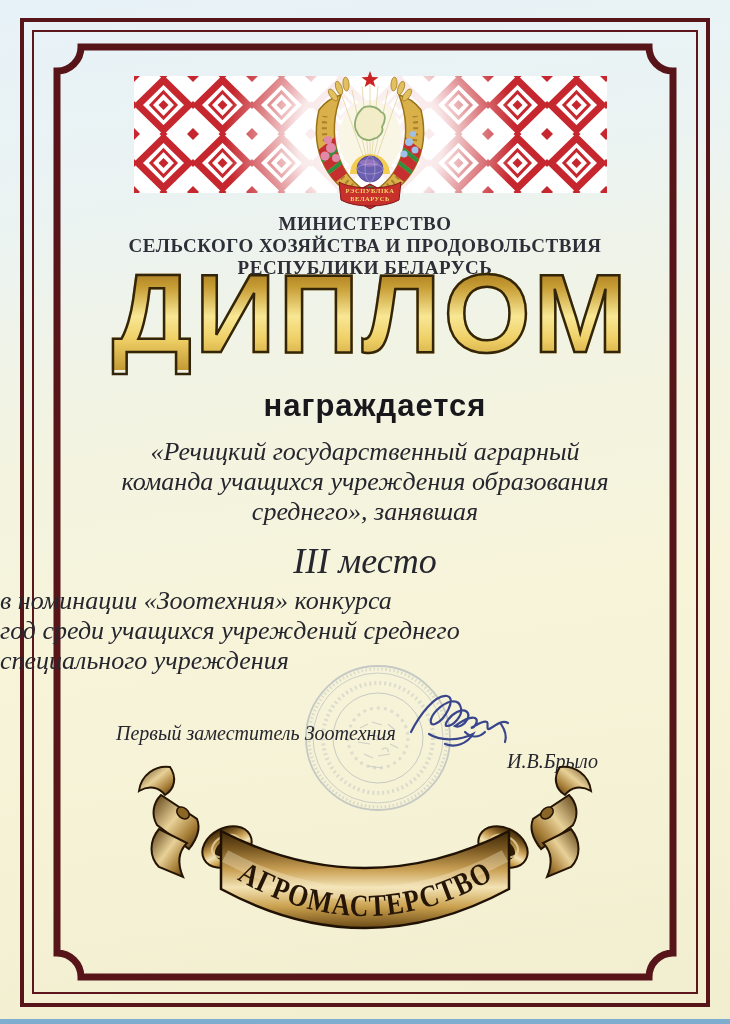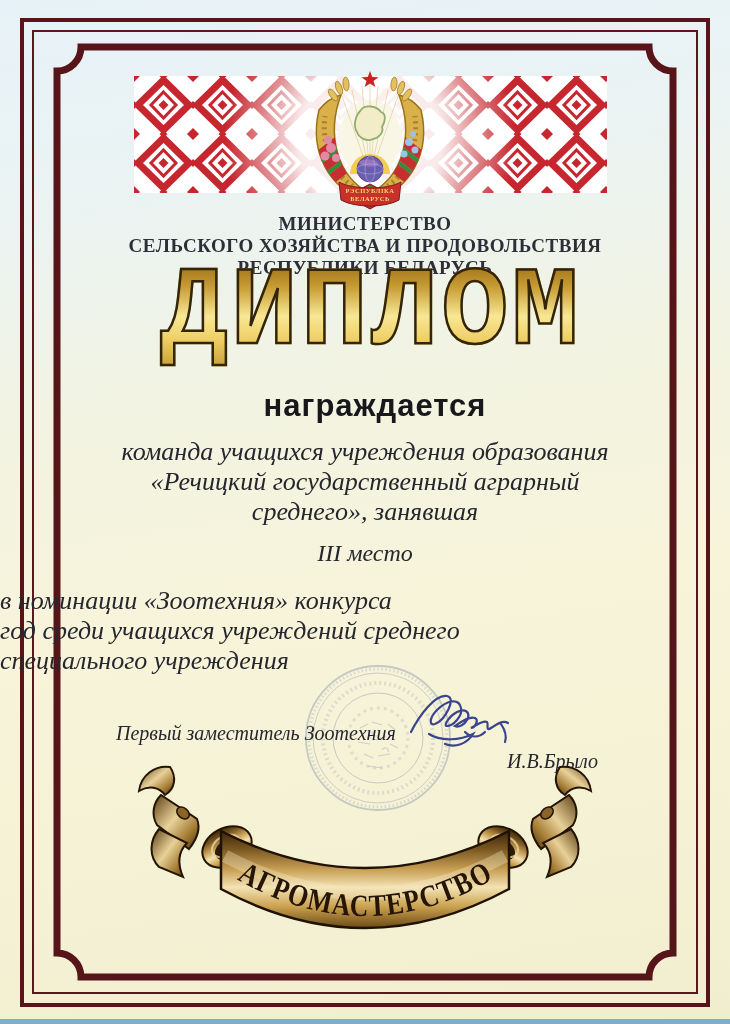--- a/index.html
+++ b/index.html
@@ -12,30 +12,30 @@
   .frame-mid{position:absolute; top:30px; left:32px; right:32px; bottom:30px; border:2px solid #5d171c;}
   .frame-svg{position:absolute; inset:0; pointer-events:none;}
   .bottom-strip{position:absolute; left:0; right:0; bottom:0; height:5px; background:#7fadcf;}
 
   .ornament-band{position:absolute; left:134px; top:76px;}
   .emblem{position:absolute; left:295px; top:70px;}
 
   .ministry{position:absolute; left:0; right:0; top:213px; text-align:center;
     font-size:19px; font-weight:600; letter-spacing:0.5px; color:#2e2e38; line-height:22px;}
   .title{position:absolute; left:12px; right:0; top:258px; text-align:center;
-    font-family:Liberation Mono, monospace; font-weight:bold; font-size:112px; line-height:112px; letter-spacing:3px;
+    font-family:Liberation Sans, sans-serif; font-weight:bold; font-size:112px; line-height:112px; letter-spacing:3px;
     background:linear-gradient(180deg,#96660f 0%,#c79d35 26%,#f8e794 52%,#efd067 72%,#c49a33 100%);
     -webkit-background-clip:text; background-clip:text; color:transparent;
     -webkit-text-stroke:2.5px #33250a;}
   .award{position:absolute; left:0; right:0; top:388px; text-align:center;
     font-family:"Liberation Sans", sans-serif; font-weight:bold; font-size:31px; letter-spacing:1px; color:#17171c;padding-left:20px;}
   .recipient{position:absolute; left:0; right:0; top:437px; text-align:center;
     font-style:italic; font-size:26px; line-height:30px; color:#26262e;}
   .place{position:absolute; left:0; right:0; top:540px; text-align:center;
-    font-style:italic; font-size:24px; color:#26262e;}
+    font-style:italic; font-size:36px; color:#26262e;}
   .details{position:absolute; left:0; right:0; top:586px; text-align:left;
     font-style:italic; font-size:26px; line-height:30px; color:#26262e;}
   .stamp{position:absolute; left:298px; top:658px; opacity:0.85;}
   .sig-role{position:absolute; left:116px; top:722px; font-style:italic; font-size:20px; color:#26262e;}
   .sig-name{position:absolute; left:507px; top:750px; font-style:italic; font-size:20px; color:#26262e;}
   .signature{position:absolute; left:405px; top:682px;}
   .banner{position:absolute; left:125px; top:755px;}
 </style>
 </head>
 <body>
@@ -174,22 +174,22 @@
     <div>МИНИСТЕРСТВО</div>
     <div>СЕЛЬСКОГО ХОЗЯЙСТВА И ПРОДОВОЛЬСТВИЯ</div>
     <div>РЕСПУБЛИКИ БЕЛАРУСЬ</div>
   </div>
 
   <div class="title">ДИПЛОМ</div>
 
   <div class="award">награждается</div>
 
   <div class="recipient">
+    <div>«Речицкий государственный аграрный</div>
     <div>команда учащихся учреждения образования</div>
-    <div>«Речицкий государственный аграрный</div>
     <div>среднего», занявшая</div>
   </div>
 
   <div class="place">III место</div>
 
   <div class="details">
     <div>в номинации «Зоотехния» конкурса</div>
     <div>год среди учащихся учреждений среднего</div>
     <div>специального учреждения</div>
   </div>

